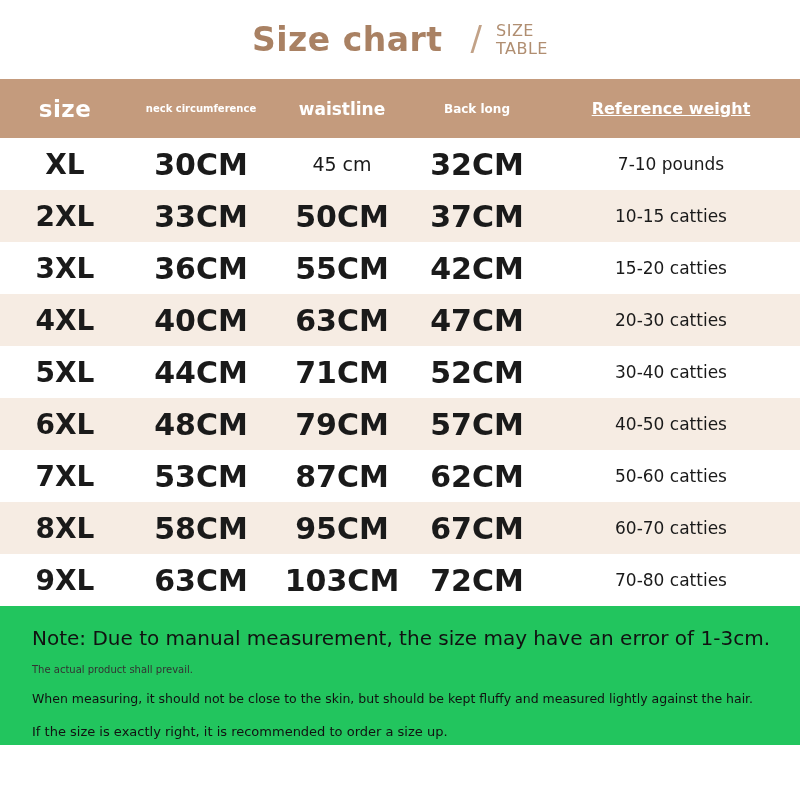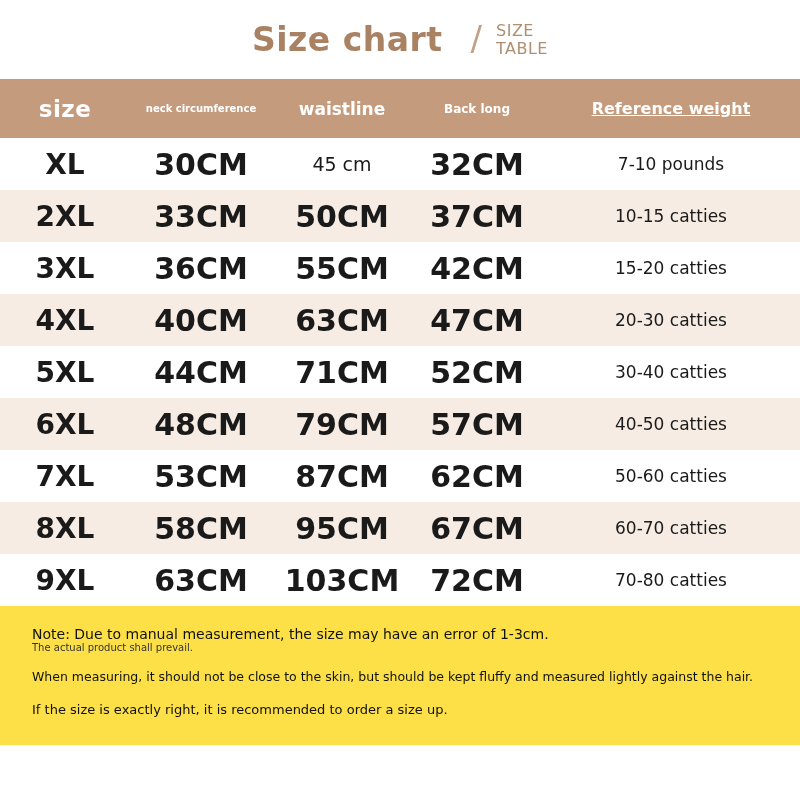--- a/index.html
+++ b/index.html
@@ -10,21 +10,21 @@
     width: 800px;
     height: 800px;
     background: #ffffff;
     font-family: "DejaVu Sans", sans-serif;
     overflow: hidden;
   }
   .page {
     position: relative;
     width: 800px;
     height: 745px;
-    background: #fde047;
+    background: #22c55e;
   }
 
   
   .title-band {
     height: 79px;
     background: #ffffff;
     display: flex;
     align-items: center;
     justify-content: center;
     position: relative;
@@ -108,23 +108,23 @@
   td.weight {
     font-size: 17px;
     font-weight: normal;
   }
 
   
   .notes {
     padding: 20px 30px 0 32px;
   }
   .note-1 {
-    font-size: 14px;
+    font-size: 20px;
     color: #111111;
-    margin-bottom: 0;
+    margin-bottom: 14px;
   }
   .note-2 {
     font-size: 10px;
     color: #333333;
     margin-bottom: 16px;
   }
   .note-3 {
     font-size: 12.5px;
     color: #111111;
     margin-bottom: 18px;

